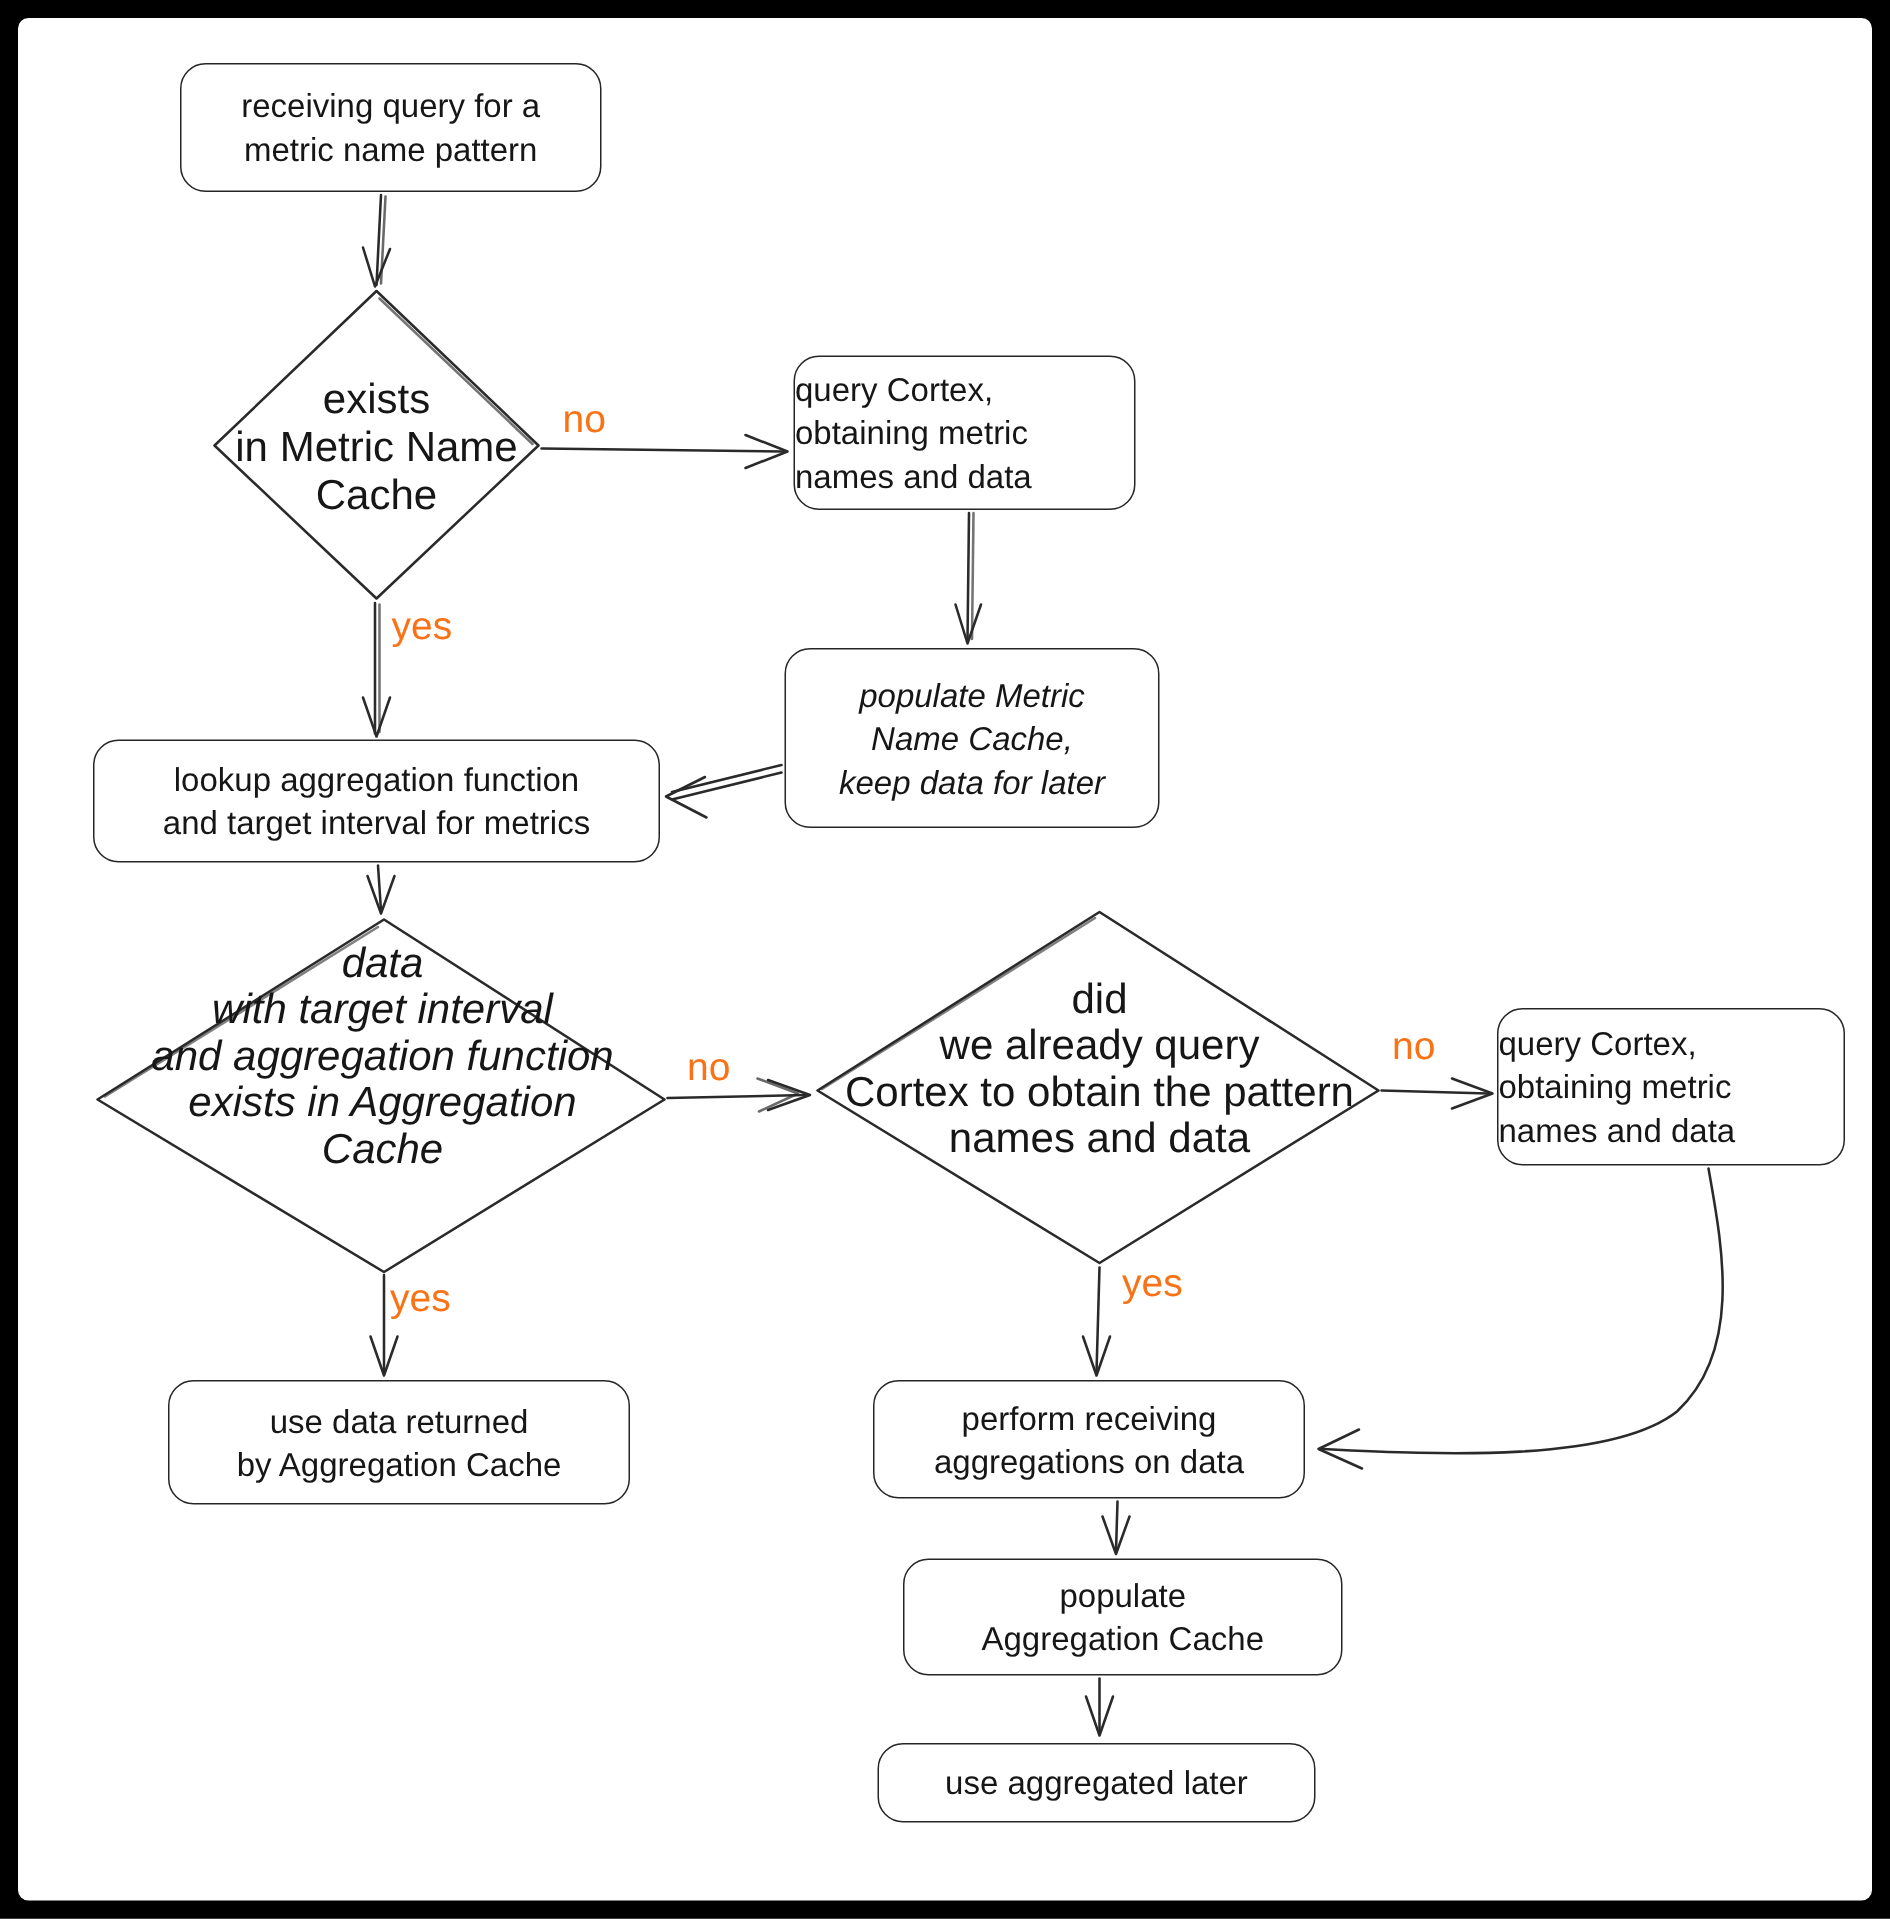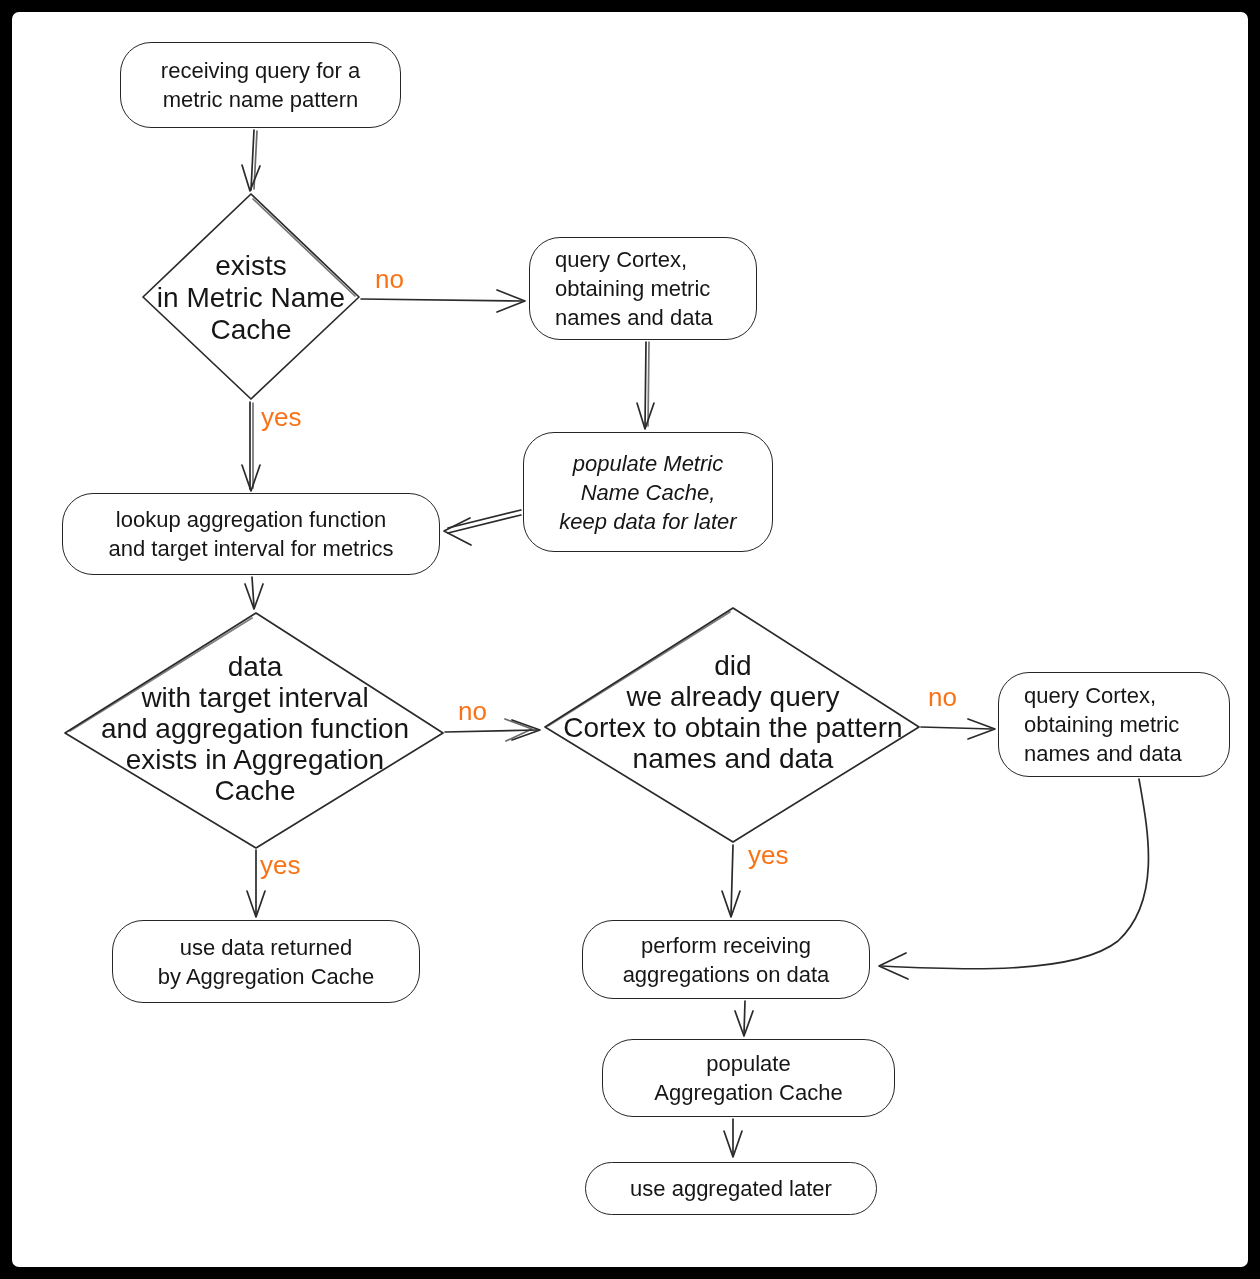--- a/index.html
+++ b/index.html
@@ -30,34 +30,34 @@
     left: 0;
     top: 0;
     width: 1260px;
     height: 1279px;
   }
   .node {
     position: absolute;
     box-sizing: border-box;
     background: #ffffff;
     border: 1.8px solid #262626;
-    border-radius: 31px;
+    border-radius: 17px;
     display: flex;
     align-items: center;
     justify-content: center;
     text-align: center;
     white-space: pre-line;
     font-size: 22px;
     line-height: 29px;
     color: #161616;
   }
   .node.left-align {
     justify-content: flex-start;
     text-align: left;
-    padding-left: 25px;
+    padding-left: 0;
     padding-right: 6px;
   }
   .dtext {
     position: absolute;
     display: flex;
     align-items: center;
     justify-content: center;
     text-align: center;
     white-space: pre-line;
     font-size: 28px;
@@ -77,21 +77,21 @@
   #n-populate-mnc   { left: 523px; top: 432px; width: 250px; height: 120px; font-style: italic; }
   #n-lookup         { left: 62px;  top: 493px; width: 378px; height: 82px; }
   #n-use-agg-cache  { left: 112px; top: 920px; width: 308px; height: 83px; }
   #n-query-cortex-2 { left: 998px; top: 672px; width: 232px; height: 105px; }
   #n-perform        { left: 582px; top: 920px; width: 288px; height: 79px; }
   #n-populate-ac    { left: 602px; top: 1039px; width: 293px; height: 78px; }
   #n-use-agg-data   { left: 585px; top: 1162px; width: 292px; height: 53px; }
 
   
   #t-d1 { left: 142px; top: 197px; width: 218px; height: 201px; }
-  #t-d2 { left: 66px;  top: 613px; width: 378px; height: 230px; line-height: 31px; }
+  #t-d2 { left: 66px;  top: 588px; width: 378px; height: 230px; line-height: 31px; font-style: italic; }
   #t-d3 { left: 543px; top: 607px; width: 380px; height: 210px; line-height: 31px; }
 
   
   #l-no1  { left: 375px; top: 264px; }
   #l-yes1 { left: 261px; top: 402px; }
   #l-no2  { left: 458px; top: 696px; }
   #l-no3  { left: 928px; top: 682px; }
   #l-yes2 { left: 260px; top: 850px; }
   #l-yes3 { left: 748px; top: 840px; }
 </style>

